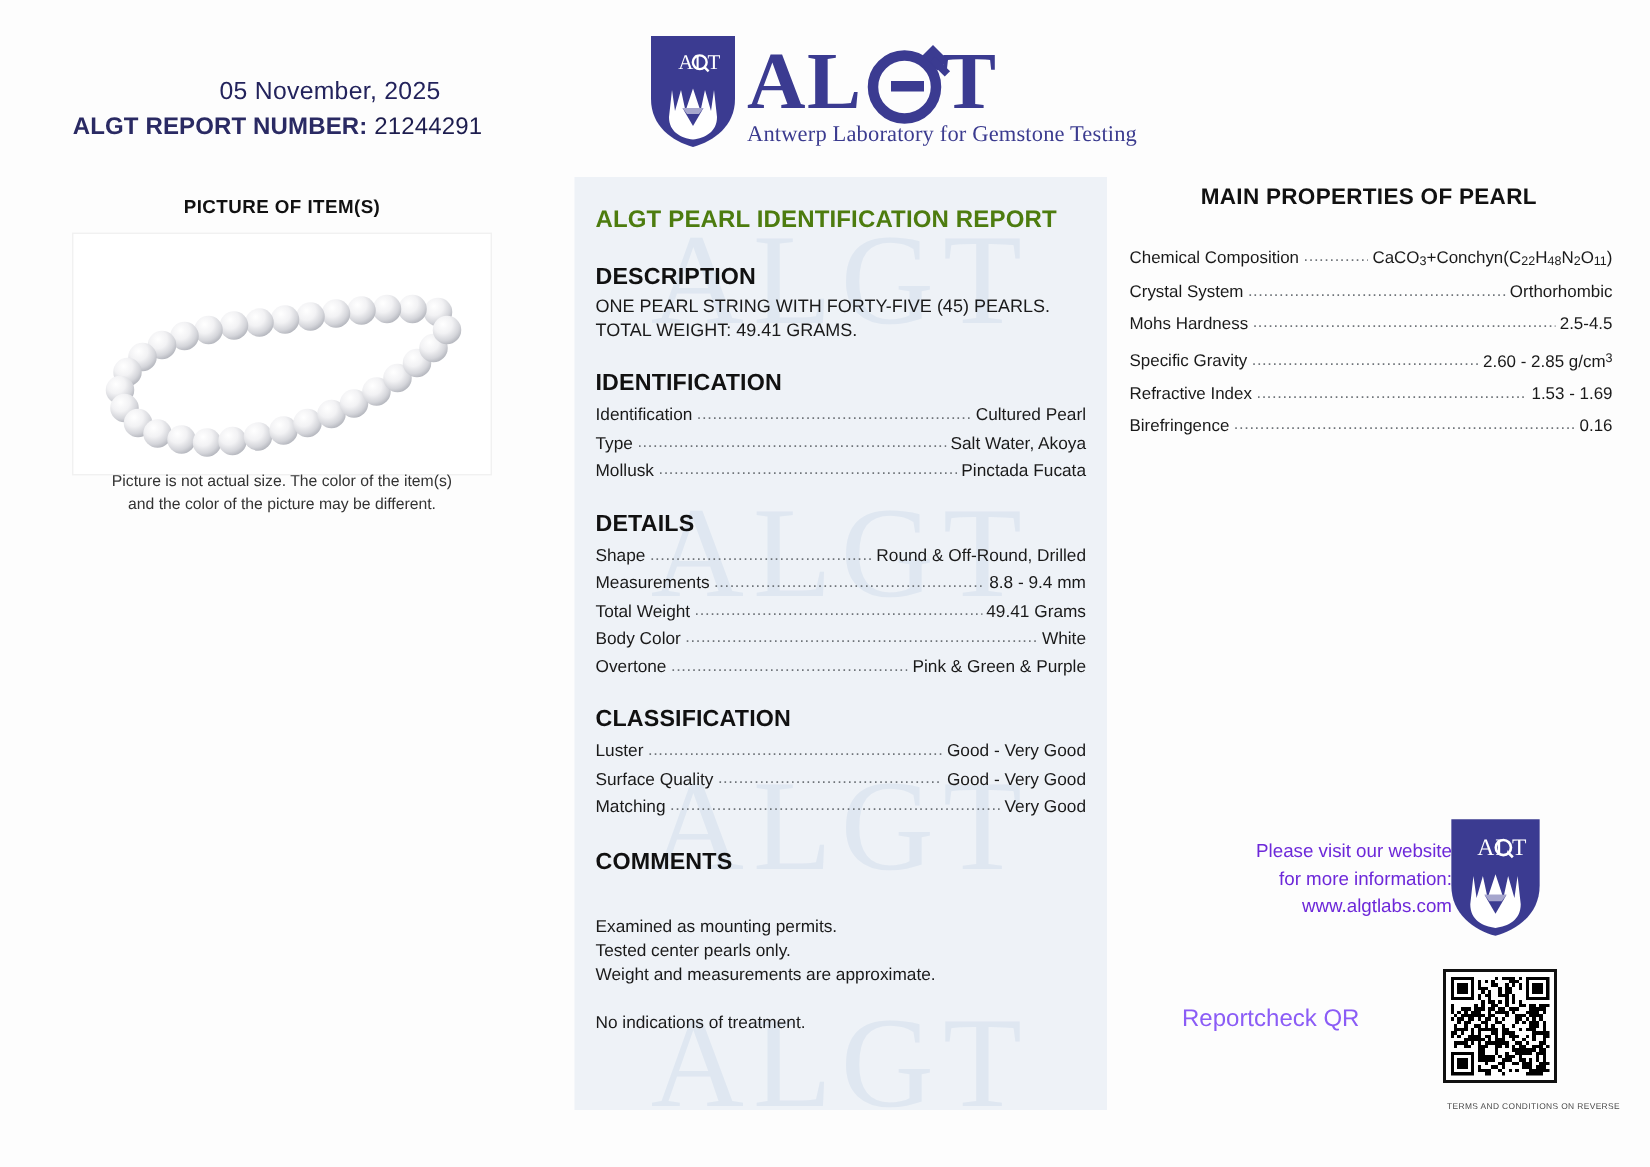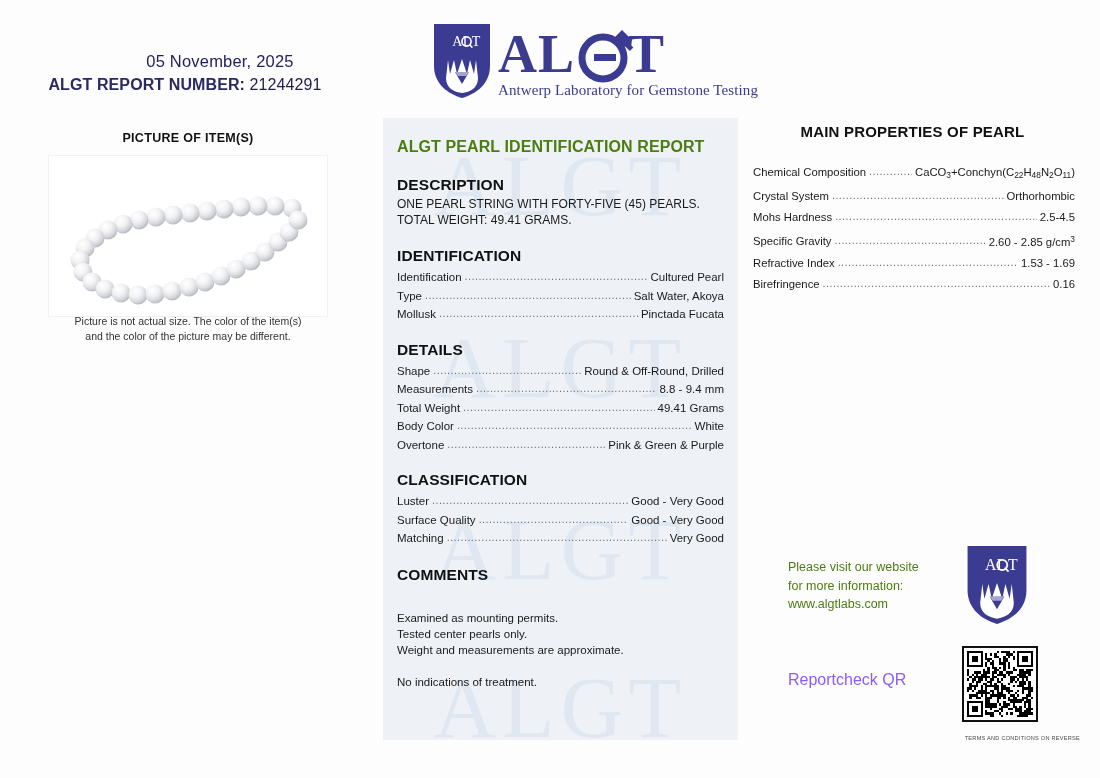--- a/index.html
+++ b/index.html
@@ -115,21 +115,21 @@
   .props-list {
     position: absolute; left: 753px; top: 162px; width: 322px;
   }
   .props-list .row { line-height: 21.3px; font-size: 11.3px; }
   sub { font-size: 74%; vertical-align: -0.22em; }
   sup { font-size: 74%; vertical-align: 0.42em; }
 
   
   .website {
     position: absolute; left: 788px; top: 558px; width: 180px;
-    font-size: 12.5px; line-height: 18.5px; color: #4d7c0f;
+    font-size: 12.5px; line-height: 18.5px; color: #6d28d9; text-align: right;
   }
   .shield-bottom { position: absolute; left: 962px; top: 544px; width: 70px; height: 82px; }
   .qr-label {
     position: absolute; left: 788px; top: 671px;
     font-size: 16px; color: #8b5cf6;
   }
   .qr-box {
     position: absolute; left: 962px; top: 646px;
     width: 76px; height: 76px;
     background: #fff; border: 2px solid #111; padding: 3px;

